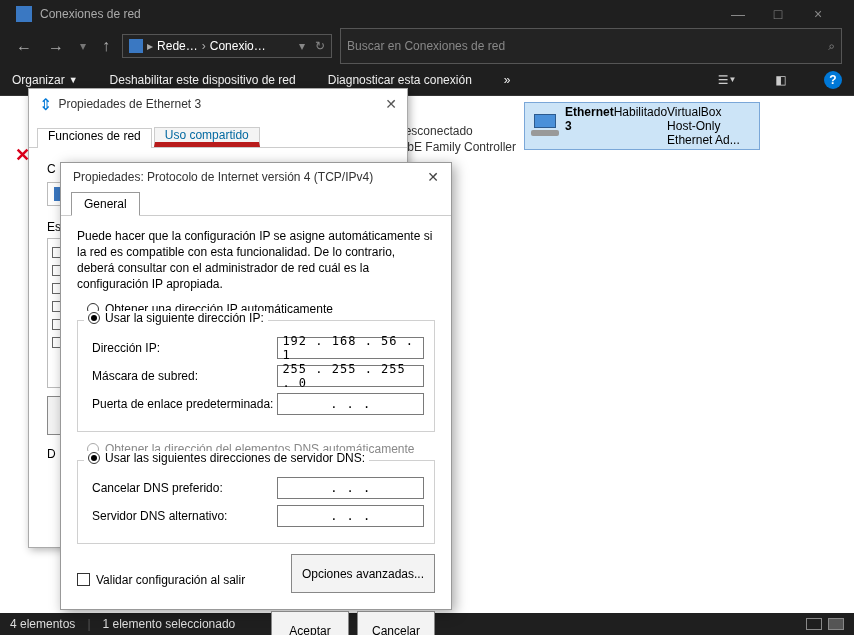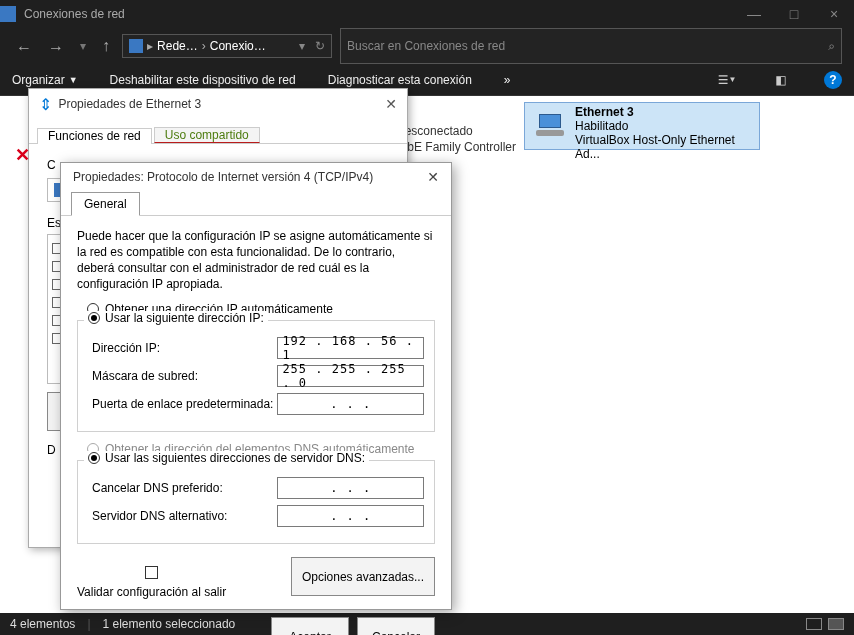--- a/index.html
+++ b/index.html
@@ -1,19 +1,19 @@
 <!DOCTYPE html>
 <html><head>
 <meta charset="utf-8">
 <style>
 * { box-sizing: border-box; font-family: "Segoe UI", Tahoma, sans-serif; font-size: 12px; }
 body { margin: 0; padding: 0; background: #000; width: 854px; height: 635px; position: relative; overflow: hidden; }
 
 
-.main-titlebar { height: 28px; background: #1f1f1f; color: #aaa; display: flex; align-items: center; padding: 0 0; }
+.main-titlebar { height: 28px; background: #1f1f1f; color: #aaa; display: flex; align-items: center; padding: 0 16px; }
 .main-titlebar .icon-box { width: 16px; height: 16px; background: #3a78c2; margin-right: 8px; display: inline-block; }
 .main-titlebar .title { flex: 1; }
 .main-titlebar .winbtn { width: 40px; text-align: center; color: #888; font-size: 14px; }
 
 
 .nav-bar { height: 36px; background: #1f1f1f; display: flex; align-items: center; padding: 0 12px; gap: 8px; color: #ccc; }
 .nav-bar .arrow { font-size: 16px; color: #aaa; padding: 0 4px; }
 .breadcrumb { display: flex; align-items: center; border: 1px solid #555; background: #232323; height: 24px; padding: 0 6px; gap: 4px; color: #fff; min-width: 210px; }
 .breadcrumb .net-icon { width: 14px; height: 14px; background: #3a78c2; display: inline-block; }
 .breadcrumb .sep { color: #aaa; }
@@ -27,33 +27,33 @@
 .help-circle { width: 18px; height: 18px; border-radius: 50%; background: #0078d7; color: #fff; text-align: center; line-height: 18px; font-weight: bold; }
 
 
 .content-area { position: absolute; top: 96px; left: 0; right: 0; bottom: 22px; background: #fff; }
 
 
 .adapter-tile { position: absolute; left: 524px; top: 6px; width: 236px; height: 48px; border: 1px solid #7aa7d8; background: #cce4f7; display: flex; padding: 2px 6px; gap: 6px; }
 .adapter-icon { width: 40px; height: 40px; display: flex; flex-direction: column; align-items: center; justify-content: center; }
 .adapter-icon .monitor { width: 22px; height: 14px; background: #4a90d9; border: 1px solid #2c5a8e; }
 .adapter-icon .cable { width: 28px; height: 6px; background: #999; margin-top: 2px; border-radius: 2px; }
-.adapter-info { display: flex; flex-direction: column; font-size: 11px; color: #000; line-height: 14px; }
+.adapter-info { display: flex; flex-direction: row; font-size: 11px; color: #000; line-height: 14px; }
 
 
 .hidden-text { position: absolute; color: #333; font-size: 12px; }
 
 
 .prop-window { position: absolute; left: 28px; top: 88px; width: 380px; height: 460px; background: #fff; border: 1px solid #aaa; box-shadow: 2px 2px 8px rgba(0,0,0,0.3); }
 .prop-title { height: 30px; display: flex; align-items: center; padding: 0 10px; color: #333; }
 .prop-title .blue-q { color: #0078d7; font-size: 16px; margin-right: 6px; }
 .prop-close { margin-left: auto; font-size: 14px; color: #555; }
 .tab-row { display: flex; border-bottom: 1px solid #ccc; padding: 0 8px; margin-top: 8px; }
 .tab { padding: 0 10px; border: 1px solid #ccc; border-bottom: none; background: #fff; margin-right: 2px; position: relative; top: 1px; }
-.tab.inactive { background: #f4f4f4; color: #4d7c0f; border-bottom: 1px solid #b91c1c; top: 0; }
+.tab.inactive { background: #f4f4f4; color: #0369a1; border-bottom: 5px solid #b91c1c; top: 0; }
 
 
 .ipv4-window { position: absolute; left: 60px; top: 162px; width: 392px; height: 448px; background: #fff; border: 1px solid #999; box-shadow: 3px 3px 12px rgba(0,0,0,0.35); z-index: 10; }
 .ipv4-title { height: 28px; display: flex; align-items: center; padding: 0 12px; color: #333; }
 .ipv4-title .close { margin-left: auto; font-size: 14px; color: #444; }
 .ipv4-tabs { display: flex; padding: 0 10px; border-bottom: 1px solid #ccc; }
 .ipv4-tab { padding: 4px 12px; border: 1px solid #999; border-bottom: 1px solid #fff; background: #fff; position: relative; top: 1px; }
 .ipv4-body { padding: 12px 16px 8px 16px; }
 .intro { color: #000; line-height: 16px; margin-bottom: 10px; }
 
@@ -63,21 +63,21 @@
 .radio.disabled { border-color: #aaa; }
 
 .group-box { border: 1px solid #d0d0d0; margin: 4px 0 10px 0; padding: 10px 10px 10px 14px; position: relative; }
 .group-box .legend { position: absolute; top: -10px; left: 6px; background: #fff; padding: 0 4px; display: flex; align-items: center; gap: 5px; }
 
 .field-row { display: flex; align-items: center; margin: 6px 0; }
 .field-row label { width: 190px; }
 .ip-input { width: 150px; height: 22px; border: 1px solid #7a7a7a; display: flex; align-items: center; justify-content: center; font-family: Consolas, monospace; letter-spacing: 1px; padding: 0 4px; }
 .disabled-text { color: #888; }
 
-.check-row { display: flex; align-items: center; gap: 6px; margin: 12px 0 0 0; flex-direction: column; }
+.check-row { display: flex; align-items: center; gap: 6px; margin: 12px 0 0 0; }
 .checkbox { width: 13px; height: 13px; border: 1px solid #333; }
 
 .btn-row { display: flex; justify-content: flex-end; gap: 8px; padding: 10px 16px; }
 .btn { min-width: 78px; height: 39px; border: 1px solid #888; background: #f3f3f3; display: flex; align-items: center; justify-content: center; padding: 0 10px; }
 
 
 .statusbar { position: absolute; bottom: 0; left: 0; right: 0; height: 22px; background: #1f1f1f; color: #ddd; display: flex; align-items: center; padding: 0 10px; gap: 12px; }
 .statusbar .divider { color: #555; }
 .statusbar .right-icons { margin-left: auto; display:flex; gap:6px; }
 .view-icon { width:16px; height:12px; border:1px solid #888; }

